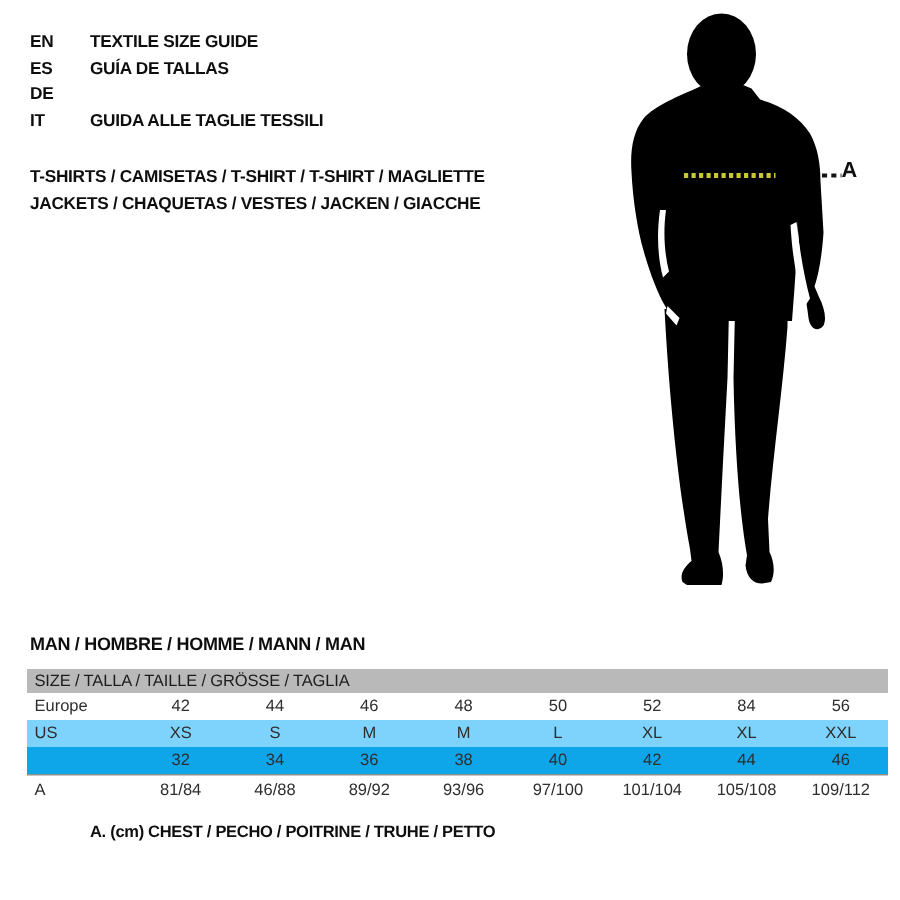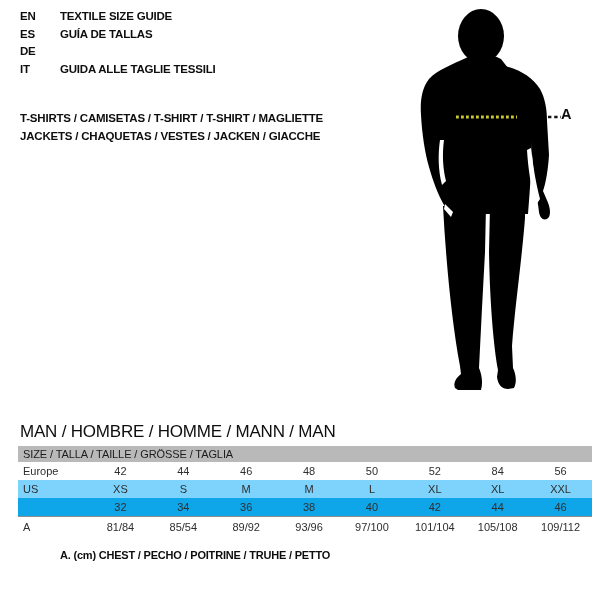--- a/index.html
+++ b/index.html
@@ -1,34 +1,34 @@
 <!DOCTYPE html>
 <html><head>
 <meta charset="utf-8">
 <style>
   html,body{margin:0;padding:0;background:#fff;}
   #canvas{
     position:relative;width:600px;height:600px;background:#ffffff;
     font-family:"Liberation Sans",sans-serif;color:#0e0e0e;overflow:hidden;
   }
   
-  .lang-list{position:absolute;left:20px;top:8px;}
+  .lang-list{position:absolute;left:20px;top:20px;}
   .lang-row{display:flex;height:17.5px;line-height:17.5px;
     font-size:11.5px;font-weight:bold;letter-spacing:-0.2px;}
   .lang-code{width:40px;}
   
   .category{position:absolute;left:20px;top:109px;font-size:11.5px;
     font-weight:bold;letter-spacing:-0.2px;line-height:18px;}
   
   .figure-svg{position:absolute;left:415px;top:8px;}
   .measure-label{position:absolute;left:561px;top:105px;font-size:14.5px;
     font-weight:bold;line-height:18px;}
   
-  .section-title{position:absolute;left:20px;top:422px;font-size:17px;
-    font-weight:normal;letter-spacing:-0.2px;text-align:right;}
+  .section-title{position:absolute;left:20px;top:422px;font-size:12px;
+    font-weight:bold;letter-spacing:-0.2px;text-align:right;}
   
   .size-table{position:absolute;left:18px;top:446px;width:574px;
     font-size:11px;color:#2e2e2e;}
   .table-header{height:16px;line-height:16px;padding-left:5px;
     color:#1c1c1c;letter-spacing:-0.1px;}
   .t-row{display:flex;height:18px;line-height:18px;}
   .t-label{width:66px;padding-left:5px;text-align:left;}
   .t-cell{flex:1;text-align:center;}
   .row-a{height:21px;line-height:21px;border-top:1px solid #8f8f8f;}
   
@@ -129,21 +129,21 @@
       <span class="t-cell">38</span>
       <span class="t-cell">40</span>
       <span class="t-cell">42</span>
       <span class="t-cell">44</span>
       <span class="t-cell">46</span>
     </div>
 
     <div class="t-row row-a">
       <span class="t-label">A</span>
       <span class="t-cell">81/84</span>
-      <span class="t-cell">85/54</span>
+      <span class="t-cell">46/88</span>
       <span class="t-cell">89/92</span>
       <span class="t-cell">93/96</span>
       <span class="t-cell">97/100</span>
       <span class="t-cell">101/104</span>
       <span class="t-cell">105/108</span>
       <span class="t-cell">109/112</span>
     </div>
   </div>
 
   <div class="footnote">A. (cm) CHEST / PECHO / POITRINE / TRUHE / PETTO</div>

